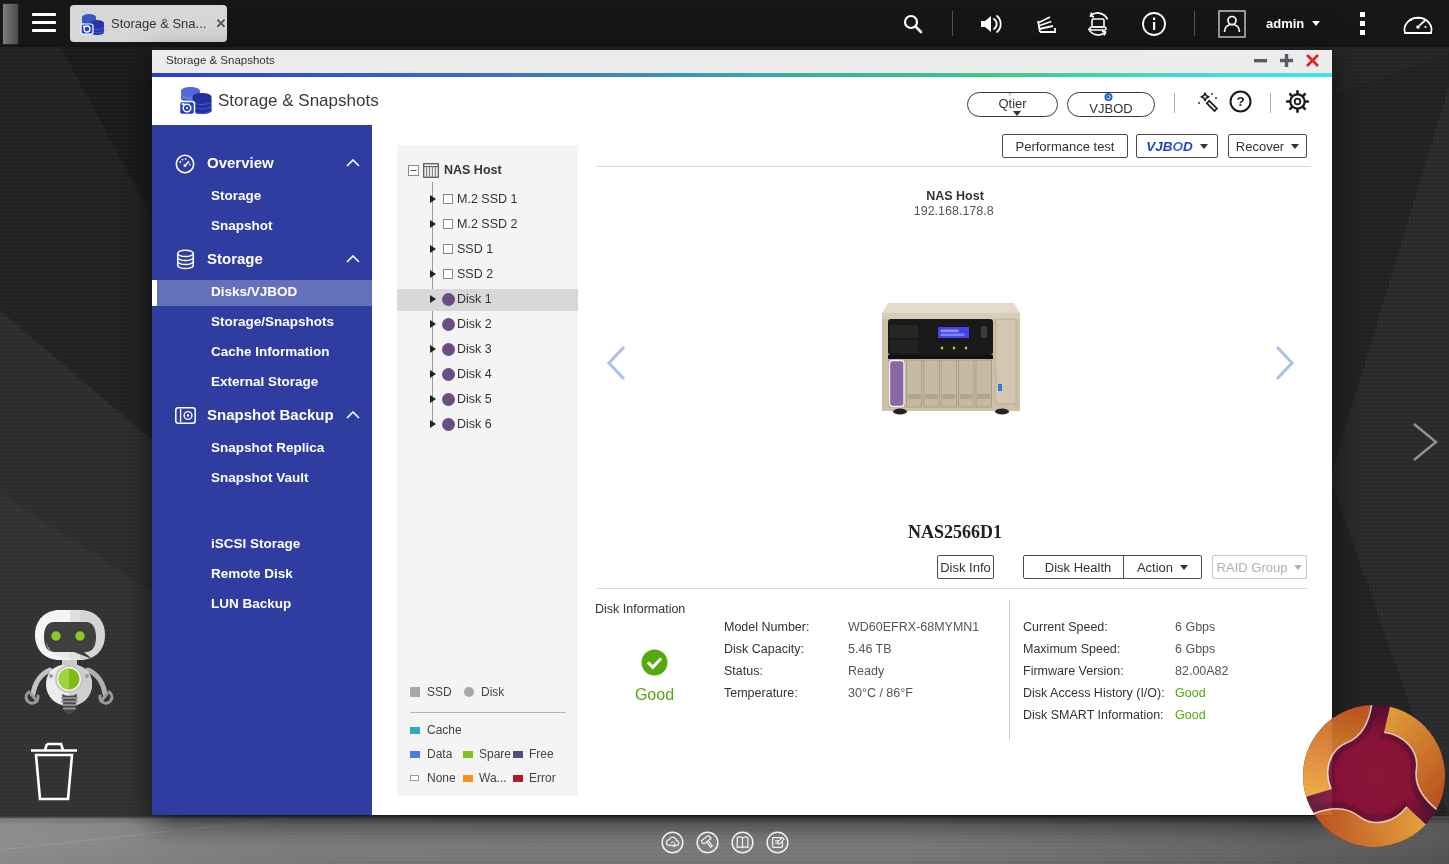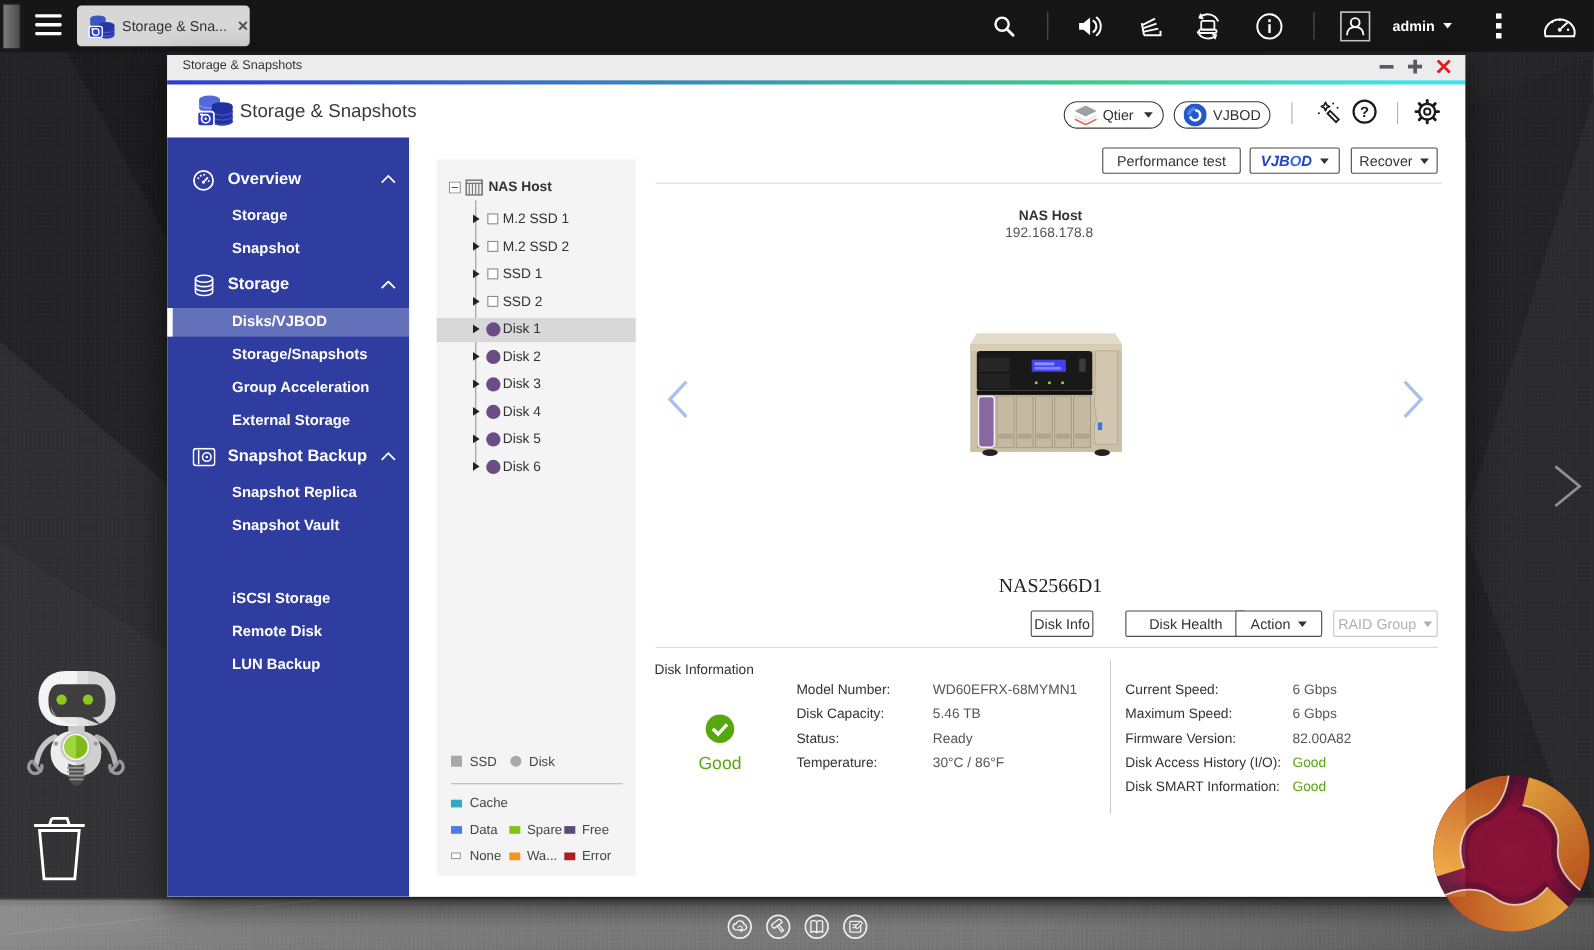--- a/index.html
+++ b/index.html
@@ -56,21 +56,21 @@
 #legend { position:absolute; left:0px; top:0px; width:181px; height:651px; font-size:12px; color:#444; }
 
 #main { position:absolute; left:206px; top:0; width:754px; height:690px; }
 .btn { position:absolute; height:24px; border:1px solid #4d4d4d; background:#fff; border-radius:2px;
   font-size:13px; color:#333; display:flex; align-items:center; justify-content:center; }
 .btn.dis { border-color:#c8c8c8; color:#b0b0b0; }
 .caret { display:inline-block; width:0; height:0; border-left:4px solid transparent; border-right:4px solid transparent; border-top:5px solid #333; margin-left:7px; }
 .caret.gray { border-top-color:#b0b0b0; }
 .hr { position:absolute; background:#d9d9d9; height:1px; }
 .pill { position:absolute; top:15px; height:25px; border:1px solid #3a3a3a; border-radius:13px;
-  display:flex; align-items:center; justify-content:center; font-size:13px; color:#333; background:#fff; }
+  display:flex; align-items:center; justify-content:center; font-size:13px; color:#333; background:#fff;flex-direction:column; }
 .tbl { position:absolute; font-size:12.5px; }
 .tbl .r { position:relative; height:22px; width:300px; }
 .tbl .k { position:absolute; left:0; color:#333; }
 .tbl .v { position:absolute; color:#555; }
 .tbl .v.g { color:#57a70f; }
 #dock { position:absolute; left:661px; top:831px; width:140px; display:flex; gap:12px; }
 </style>
 </head>
 <body>
 <div id="desktop">
@@ -280,21 +280,21 @@
             <path d="M1 7 L7 1 L13 7" stroke="#fff" stroke-width="1.6" fill="none"></path>
           </svg>
       </div>
       <div class="navitem navsel" style="top:155px">
           <span class="lbl">Disks/VJBOD</span>
         </div>
       <div class="navitem" style="top:185px">
           <span class="lbl">Storage/Snapshots</span>
         </div>
       <div class="navitem" style="top:215px">
-          <span class="lbl">Group Acceleration</span>
+          <span class="lbl">Cache Information</span>
         </div>
       <div class="navitem" style="top:245px">
           <span class="lbl">External Storage</span>
         </div>
       <div class="navhead" style="top:278px">
         <svg style="position:absolute;left:23px;top:4px" width="21" height="18" viewBox="0 0 21 18">
             <rect x="0.8" y="0.8" width="19.4" height="15.4" rx="2.5" stroke="#fff" stroke-width="1.5" fill="none"></rect>
             <line x1="5.6" y1="2" x2="5.6" y2="15" stroke="#fff" stroke-width="1.4"></line>
             <circle cx="13" cy="8.5" r="3.9" stroke="#fff" stroke-width="1.4" fill="none"></circle>
             <circle cx="13" cy="8.5" r="1.2" fill="#fff"></circle>
@@ -457,21 +457,21 @@
               <rect x="81.6" y="95" width="13.4" height="5" rx="2"></rect>
               <rect x="99" y="95" width="13.4" height="5" rx="2"></rect>
           </g>
           <rect x="11.5" y="61.5" width="14.5" height="46" rx="3" fill="#8a68a2" stroke="#f2f2f2" stroke-width="1.4"></rect>
           <path d="M118 20 L138 20 L138 105 L118 105 C116 95 116 88 119 82 L117 70 Z" fill="#d3c7b1" stroke="#b5a890" stroke-width="0.8"></path>
           <rect x="120" y="85" width="4" height="7" fill="#3a78d8"></rect>
             <circle cx="122" cy="76" r="1.3" fill="#cfd86a"></circle>
           <ellipse cx="22" cy="112.5" rx="7" ry="3" fill="#222"></ellipse>
             <ellipse cx="124" cy="112.5" rx="7" ry="3" fill="#222"></ellipse>
         </svg>
-        <div style="position:absolute;left:0;top:397px;width:754px;text-align:center;font-size:18px;font-weight:normal;color:#222;font-family:'Liberation Serif',serif">NAS2566D1</div>
+        <div style="position:absolute;left:0;top:397px;width:754px;text-align:center;font-size:18px;font-weight:bold;color:#222;font-family:'Liberation Serif',serif">NAS2566D1</div>
         <div class="btn" style="left:359px;top:430px;width:57px">Disk Info</div>
         <div class="btn" style="left:445px;top:430px;width:110px">Disk Health</div>
         <div class="btn" style="left:545px;top:430px;width:79px">Action<span class="caret"></span></div>
         <div class="btn dis" style="left:634px;top:430px;width:95px">RAID Group<span class="caret gray"></span></div>
         <div class="hr" style="left:18px;top:463px;width:711px"></div>
         <div style="position:absolute;left:17px;top:477px;font-size:12.5px;color:#333">Disk Information</div>
         <svg style="position:absolute;left:63px;top:524px" width="27" height="27" viewBox="0 0 27 27">
             <circle cx="13.5" cy="13.5" r="13" fill="#57a70f"></circle>
             <path d="M7 13.5 L11.8 18.3 L20 9.5" stroke="#fff" stroke-width="3" fill="none"></path>
           </svg>

